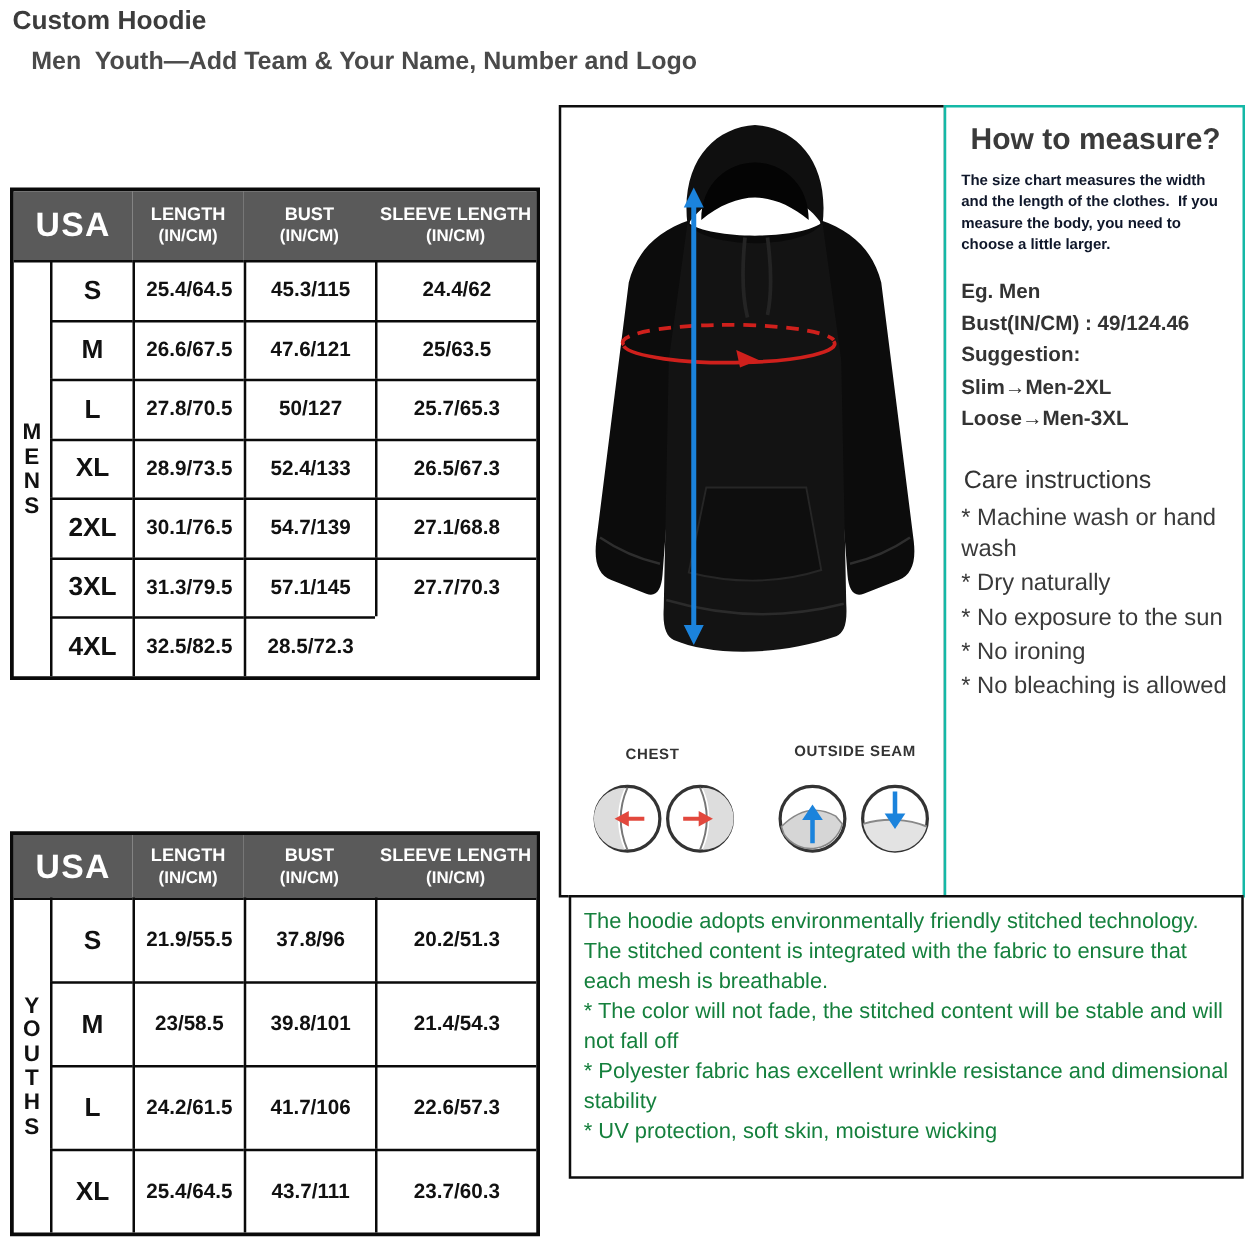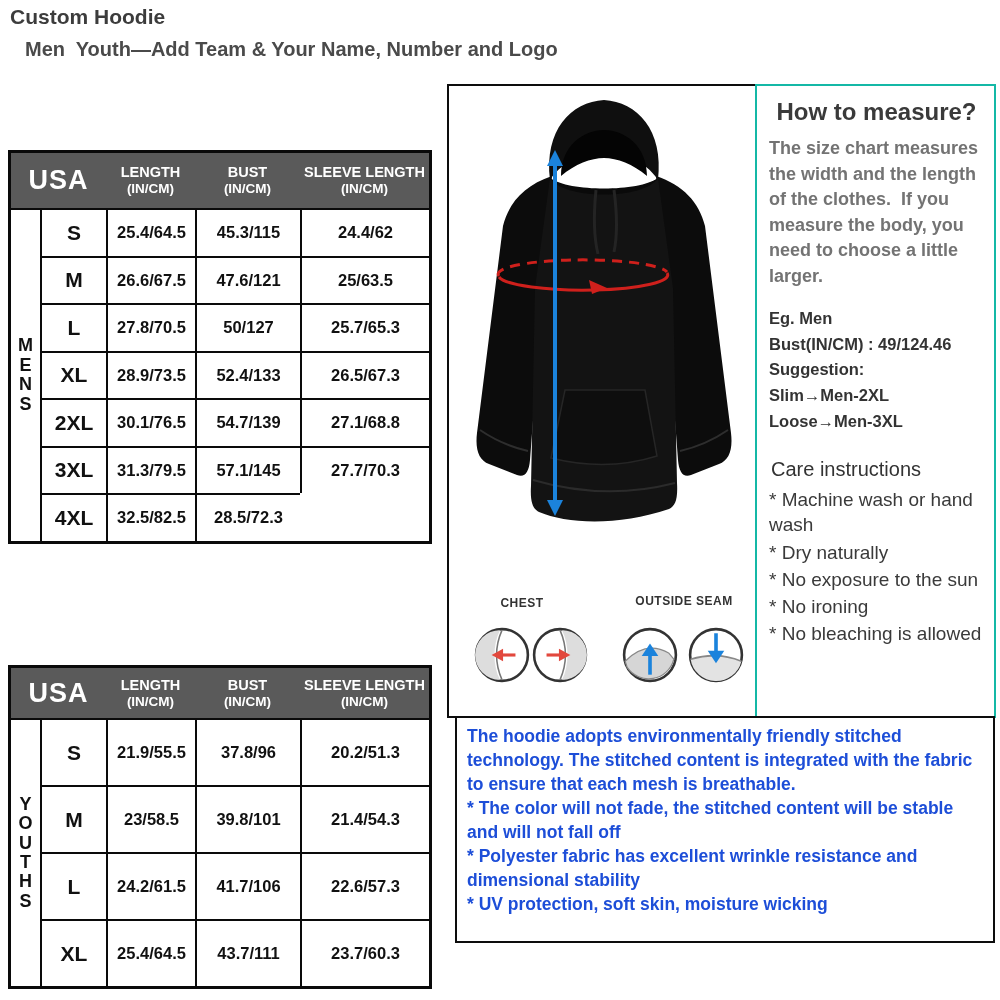--- a/index.html
+++ b/index.html
@@ -39,30 +39,30 @@
   .micon { position:absolute; width:58px; height:58px; }
   .micon.i1 { left:24px;  top:540px; }
   .micon.i2 { left:82px;  top:540px; }
   .micon.i3 { left:172px; top:540px; }
   .micon.i4 { left:238px; top:540px; }
 
   
   .measure-panel { position:absolute; left:755px; top:84px; width:241px; height:634px;
                    border:2px solid #14b8a6; background:#fff; padding:12px 10px 0 12px; }
   .mp-title { text-align:center; font-size:24px; font-weight:700; color:#3a3a3a; margin-bottom:10px; }
-  .mp-body  { font-size:18px; font-weight:700; color:#737373; line-height:1.42; white-space:pre-wrap; }
+  .mp-body  { font-size:12px; font-weight:700; color:#0f172a; line-height:1.42; white-space:pre-wrap; }
   .mp-example { margin-top:17px; font-size:16.5px; font-weight:700; color:#333; line-height:1.55; }
   .mp-care-title { margin-top:24px; font-size:20px; font-weight:400; color:#333; margin-left:2px; }
   .mp-care { margin-top:6px; font-size:19px; font-weight:400; color:#3a3a3a; line-height:1.33; }
   .mp-care div { margin-bottom:2px; }
 
   
   .desc-box { position:absolute; left:455px; top:716px; width:540px; height:227px;
               border:2px solid #0d0d0d; background:#fff; padding:7px 8px 0 10px; }
-  .desc-box p { font-size:17.5px; font-weight:700; color:#1d4ed8; line-height:1.37; }
+  .desc-box p { font-size:17.5px; font-weight:400; color:#15803d; line-height:1.37; }
 </style>
 </head>
 <body>
 
 <div class="page">
 
   <div class="page-title">Custom Hoodie</div>
   <div class="page-subtitle">Men  Youth—Add Team &amp; Your Name, Number and Logo</div>
 
   <section class="size-table mens">

